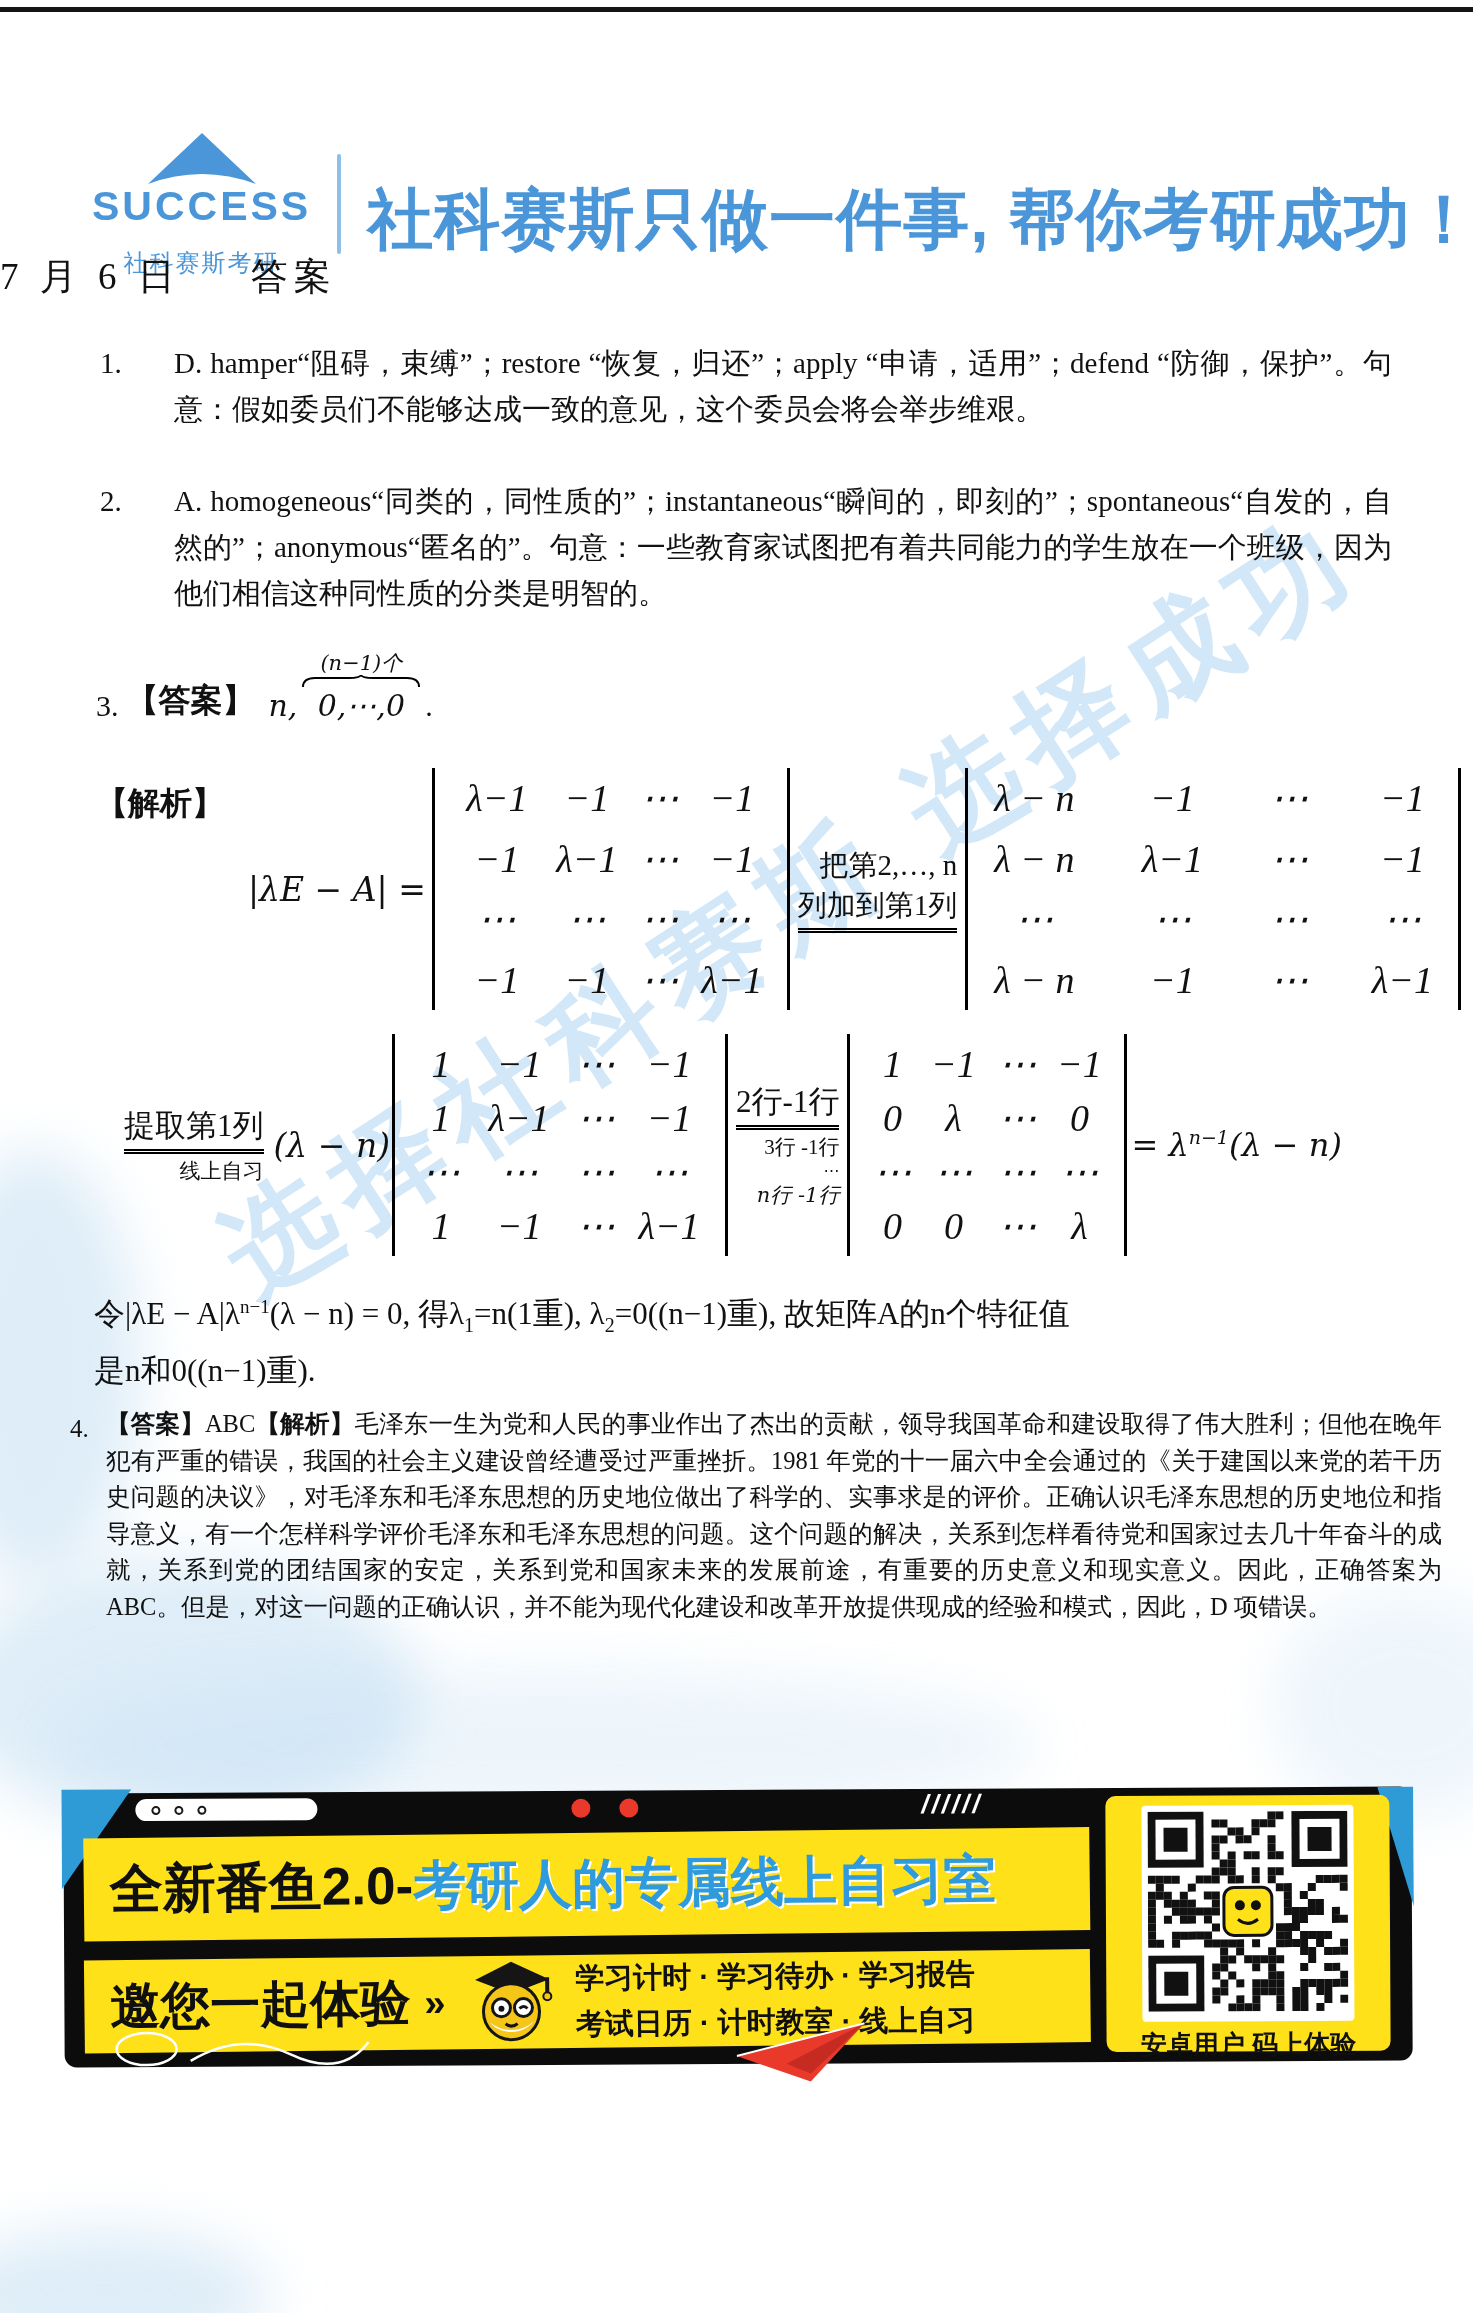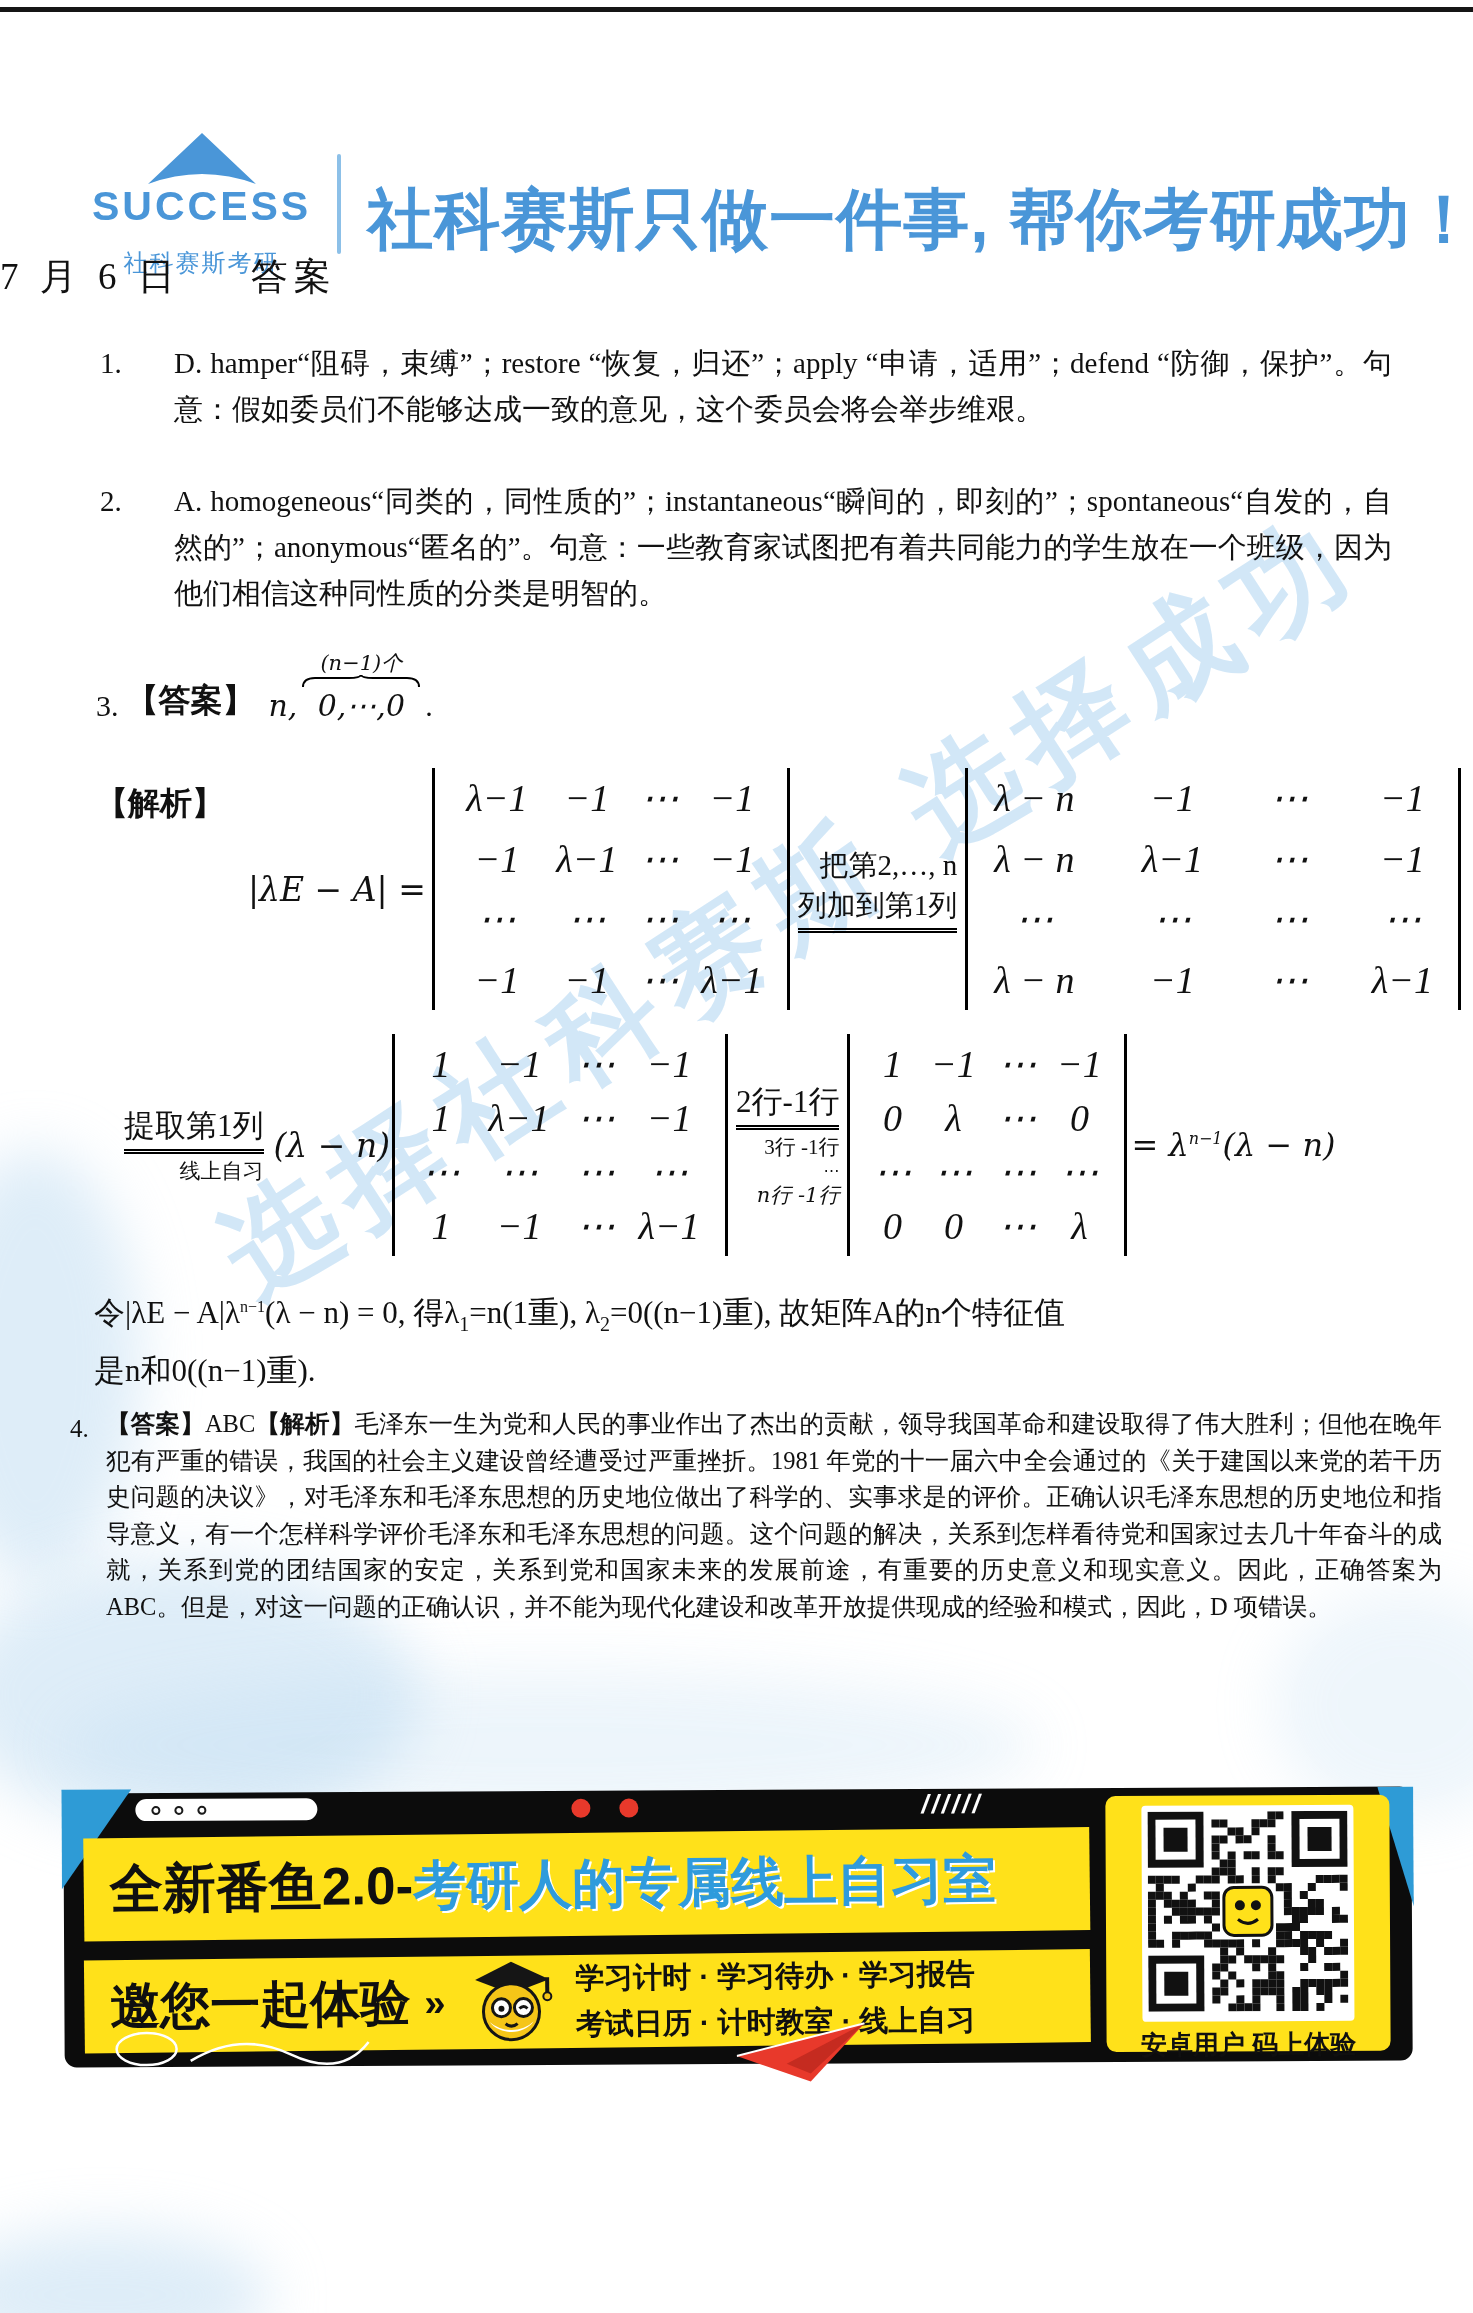--- a/index.html
+++ b/index.html
@@ -47,21 +47,21 @@
   .cols-b .drow{grid-template-columns:104px 92px 62px 84px;gap:40px;}
   .cols-c .drow{grid-template-columns:64px 92px 62px 84px;}
   .cols-d .drow{grid-template-columns:56px 66px 62px 62px;}
   .dcell{font-style:italic;white-space:nowrap;}
   .ann{display:flex;flex-direction:column;align-items:flex-end;margin:0 8px;font-size:29px;line-height:40px;}
   .dbl{border-bottom:5px double #000;padding-bottom:3px;}
   .ann .small{font-size:21px;line-height:26px;margin-top:4px;}
   .ann .tiny{font-size:16px;line-height:14px;}
   .factor{font-size:33px;margin:0 2px;}
   .result{font-size:32px;white-space:nowrap;}
-  sup.msup{font-size:16px;} sub.msub{font-size:20px;}
+  sup.msup{font-size:19px;} sub.msub{font-size:20px;}
   .concl{font-size:31px;line-height:46px;white-space:nowrap;}
   
   .item4{left:70px;top:1406px;}
   .item4 .num{width:36px;flex:none;font-size:25px;}
   .item4 .itext{width:1336px;font-size:24.5px;line-height:36.6px;text-align:justify;}
   
   .banner{left:64px;top:1790px;width:1348px;height:274px;background:#0c0c0c;border-radius:12px;
           z-index:2;transform:rotate(-.3deg);
           font-family:"Liberation Sans","DejaVu Sans",sans-serif;}
   .banner *{box-sizing:border-box;}

